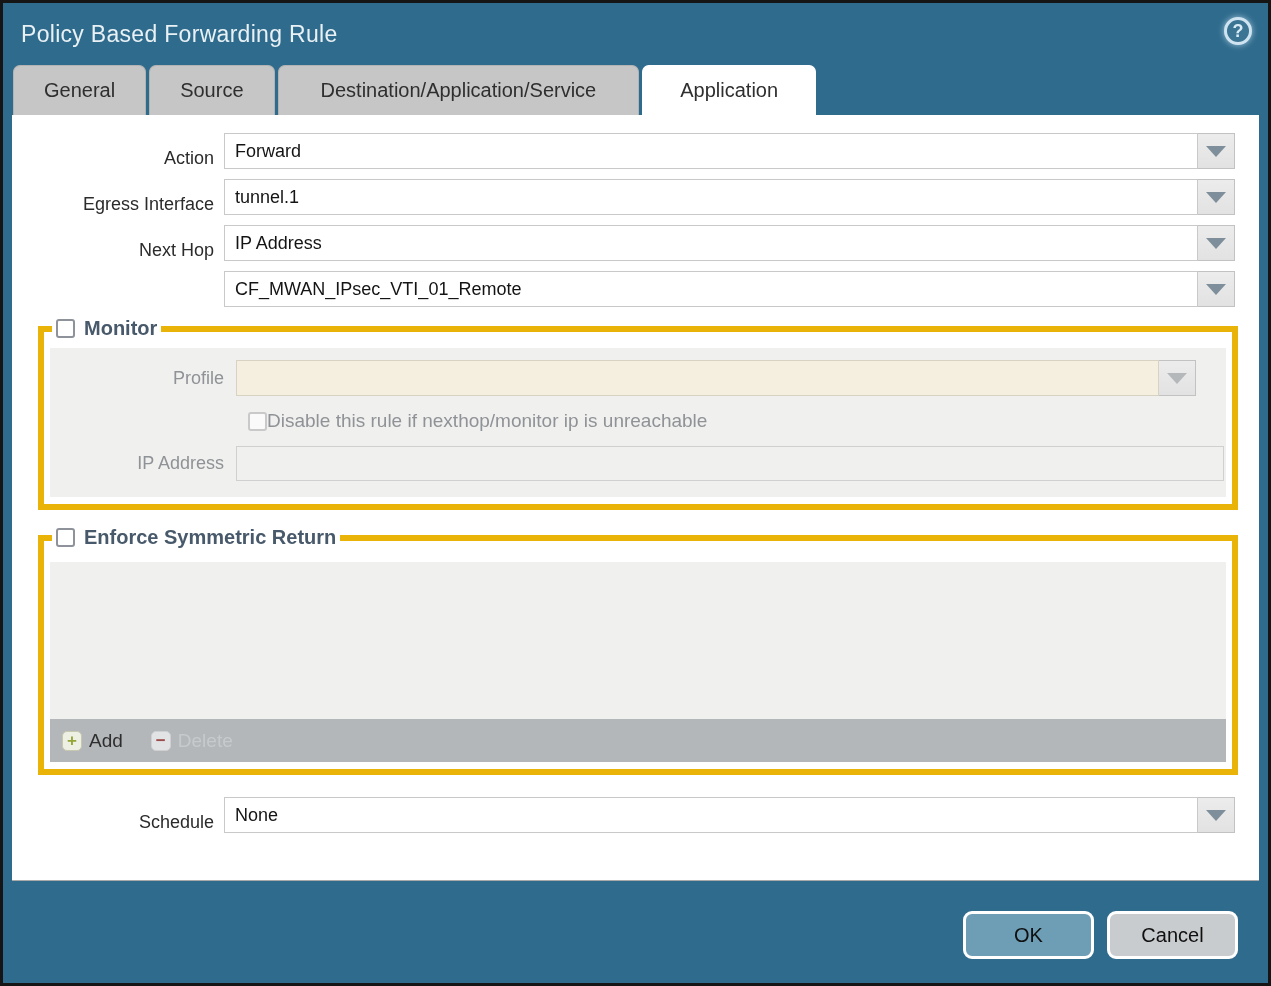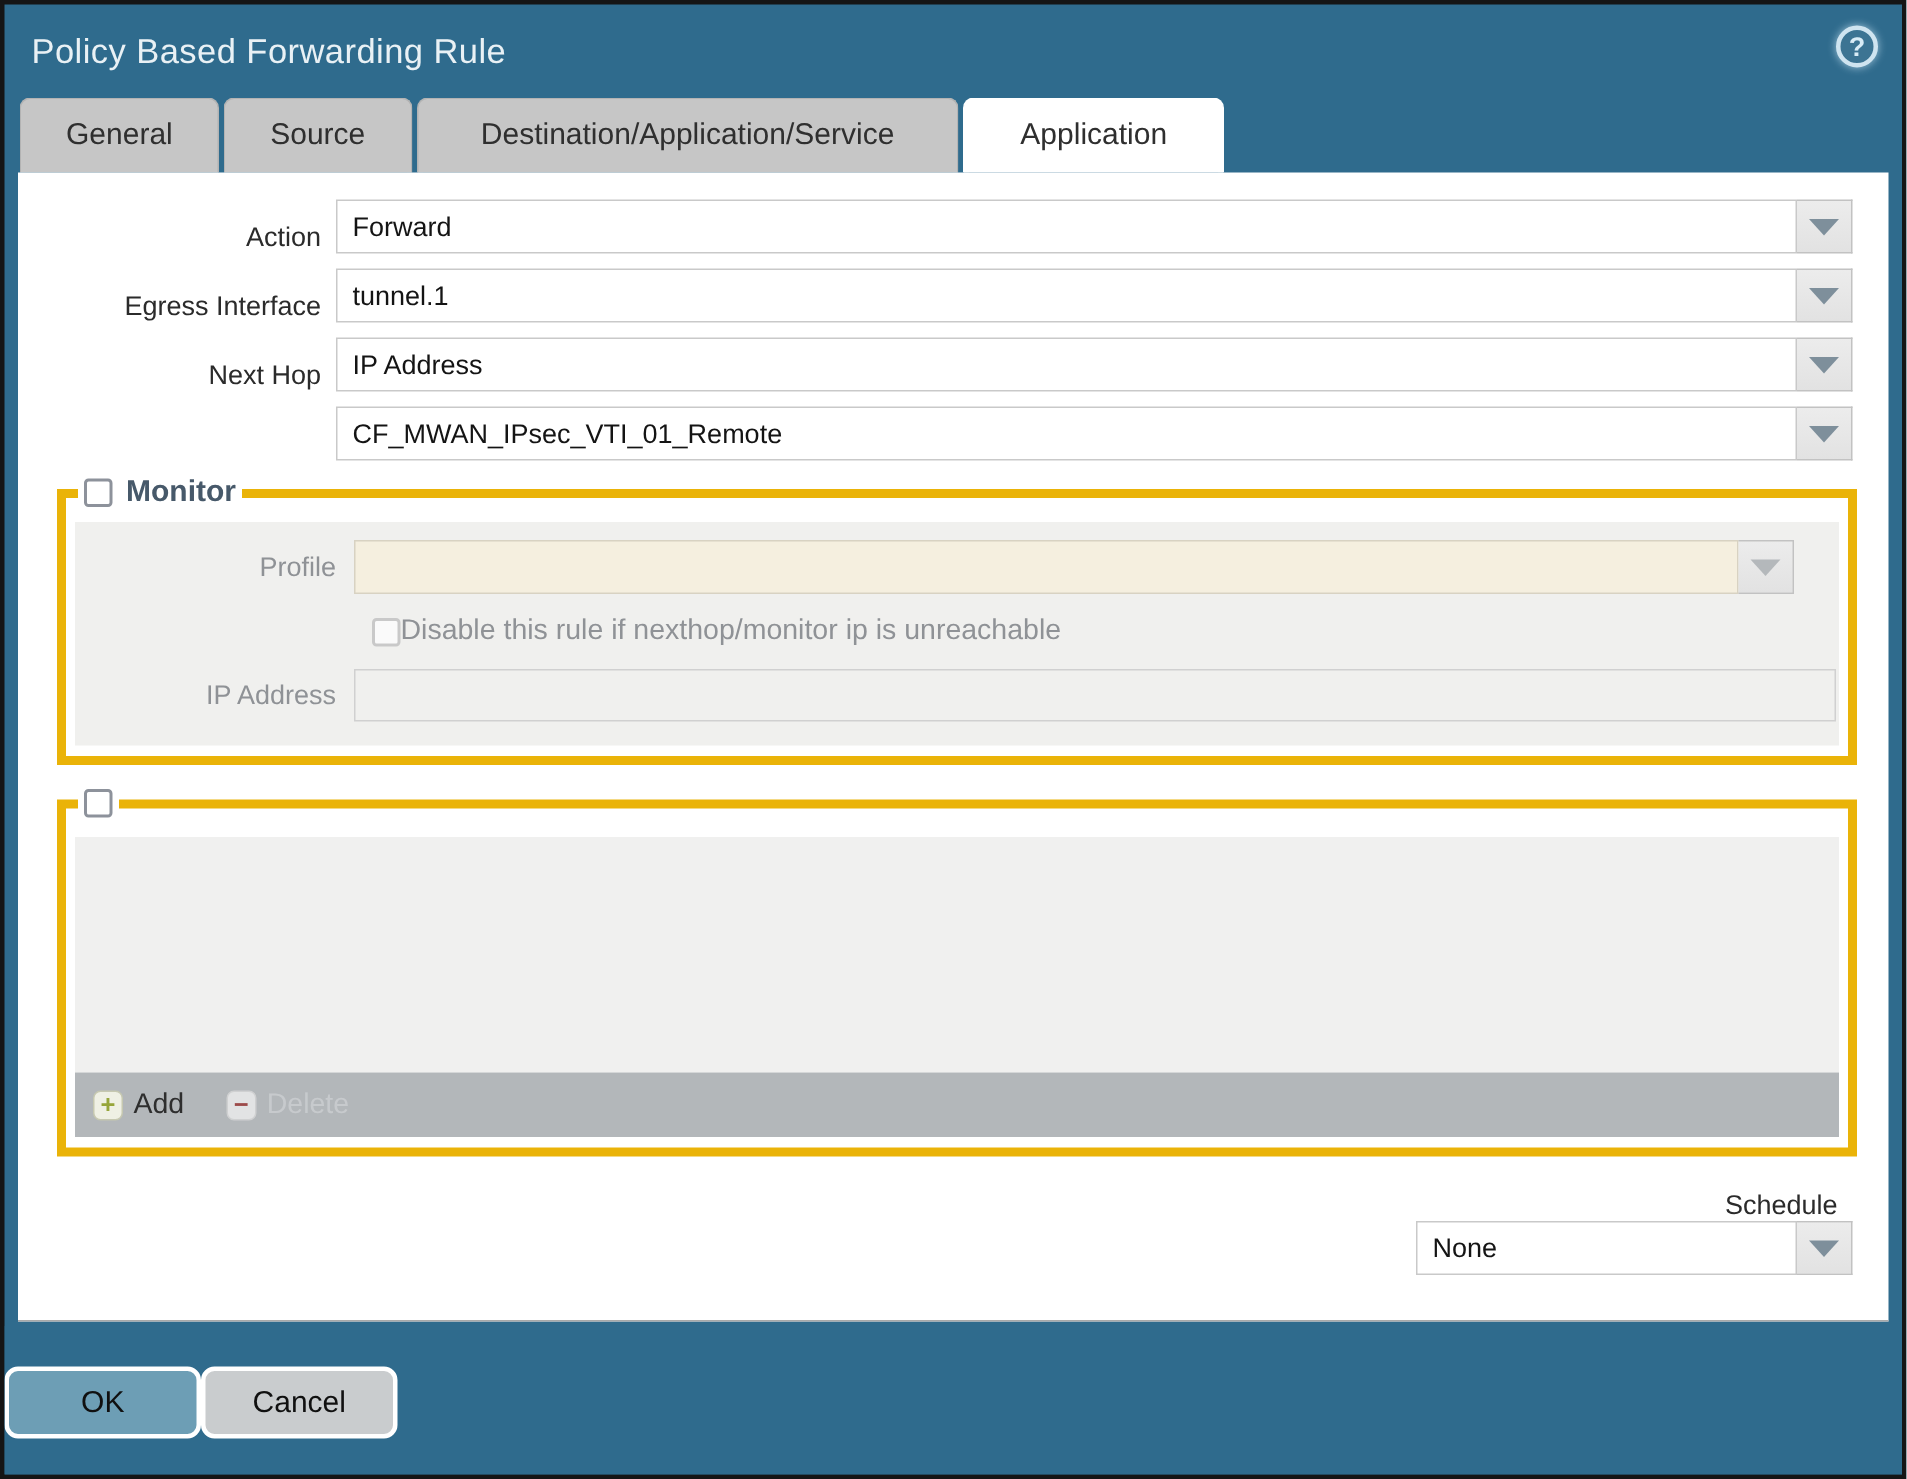--- a/index.html
+++ b/index.html
@@ -208,30 +208,30 @@
     border-radius: 5px;
     display: flex; align-items: center; justify-content: center;
     font-size: 17px; font-weight: bold;
     line-height: 1;
   }
   .add-icon   { background: #eff0e4; border: 1px solid #c6c8b0; color: #96a53a; }
   .del-icon   { background: #e2e3e4; border: 1px solid #cfd0d1; color: #9c4a4a; }
   .tbl-btn .tbl-label { font-size: 19px; color: #2e2e2e; }
   .tbl-btn.disabled .tbl-label { color: #c7cacd; }
 
-  .schedule-row { margin-top: 22px; flex-direction: column; }
+  .schedule-row { margin-top: 22px; }
 
   
   .footerbar {
     position: absolute;
     left: 0; right: 0; bottom: 0;
     height: 99px;
     background: #2f6b8d;
-    display: flex; align-items: flex-start; justify-content: flex-start;
-    gap: 0;
+    display: flex; align-items: flex-start; justify-content: flex-end;
+    gap: 13px;
     padding: 27px 30px 0 0;
   }
   .btn {
     width: 131px; height: 48px;
     border-radius: 9px;
     border: 3px solid #ffffff;
     font-size: 20px;
     color: #101010;
     font-family: "Liberation Sans", sans-serif;
     display: flex; align-items: center; justify-content: center;
@@ -329,20 +329,21 @@
         <div class="m-row">
           <div class="m-label">IP Address</div>
           <input type="text" disabled="" class="ip-input" value="" style="">
         </div>
       </div>
     </fieldset>
 
     <fieldset class="group" style="margin-top:16px;">
       <legend class="group-legend">
         <span class="checkbox"></span>
+        <span class="legend-text">Enforce Symmetric Return</span>
       </legend>
       <div class="nh-table">
         <div class="nh-body"></div>
         <div class="nh-footer">
           <div class="tbl-btn">
             <span class="tbl-icon add-icon">+</span>
             <span class="tbl-label">Add</span>
           </div>
           <div class="tbl-btn disabled">
             <span class="tbl-icon del-icon">−</span>

